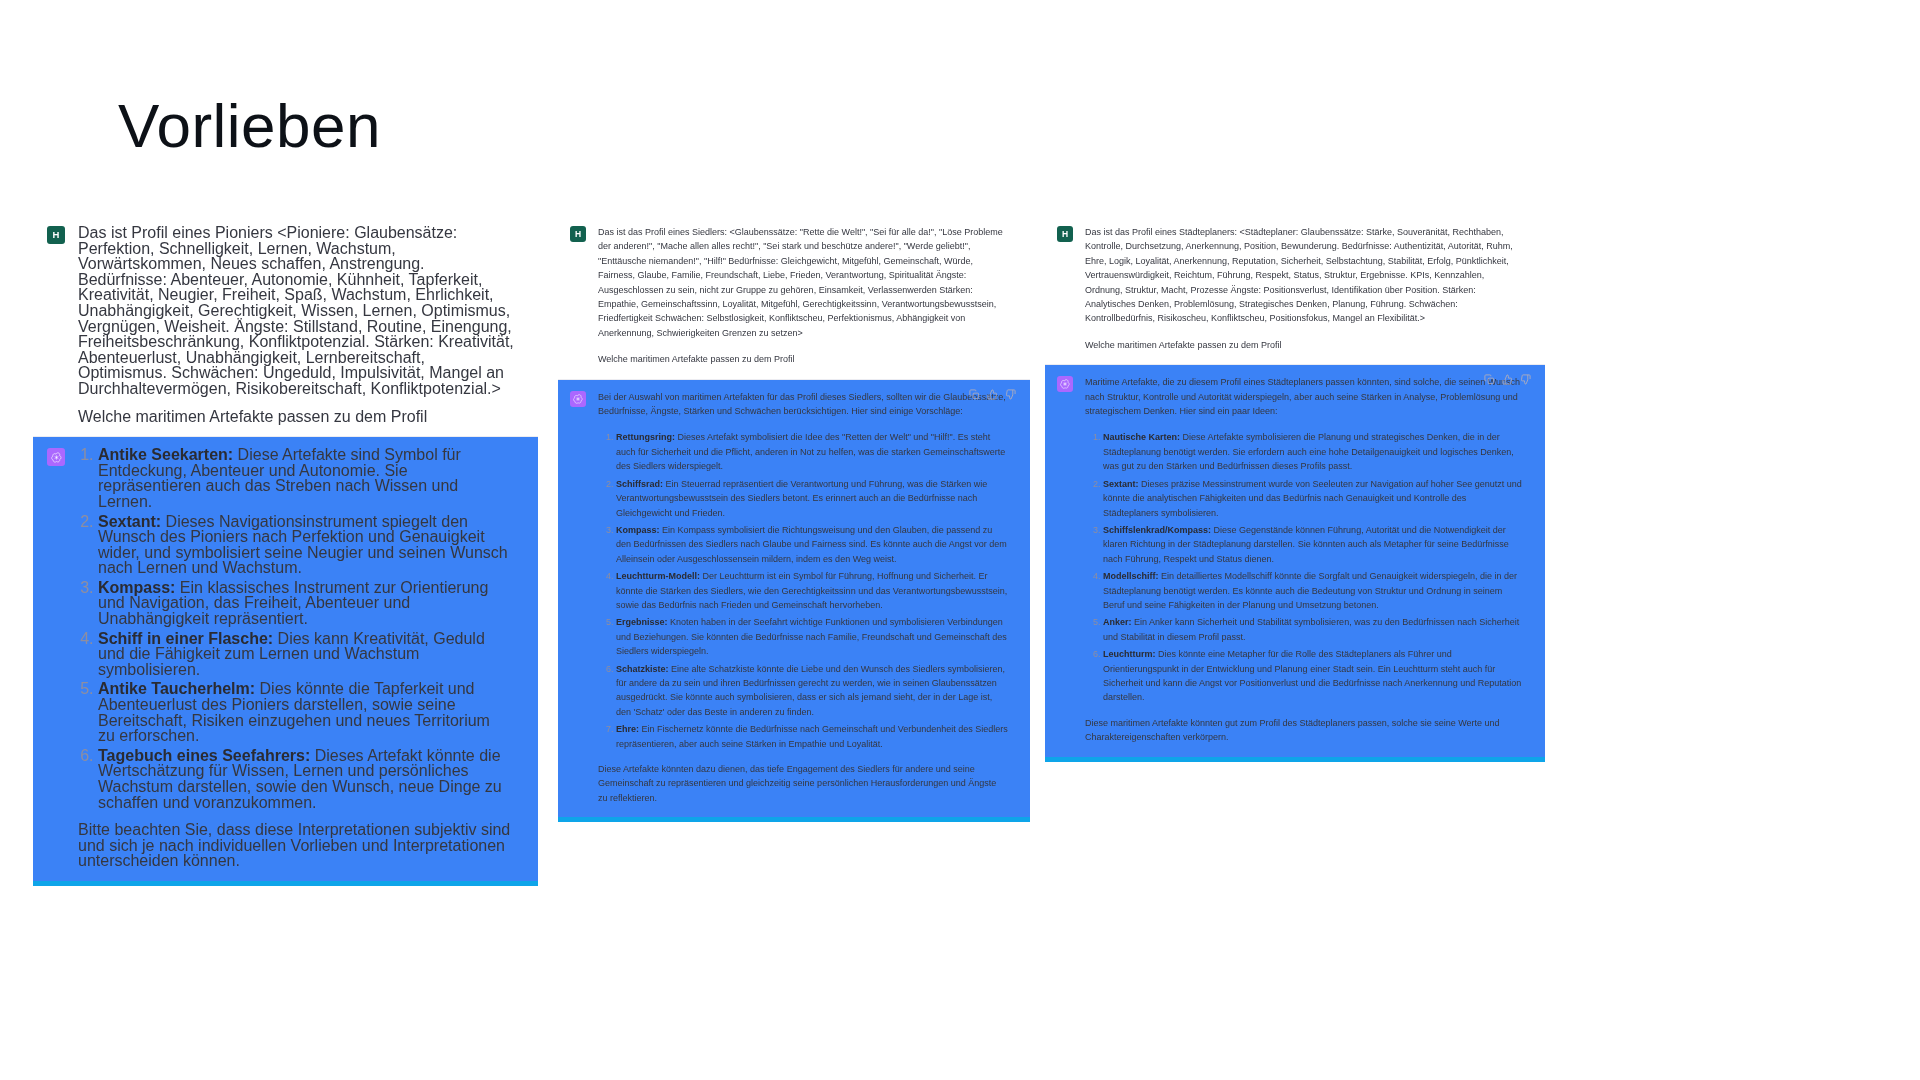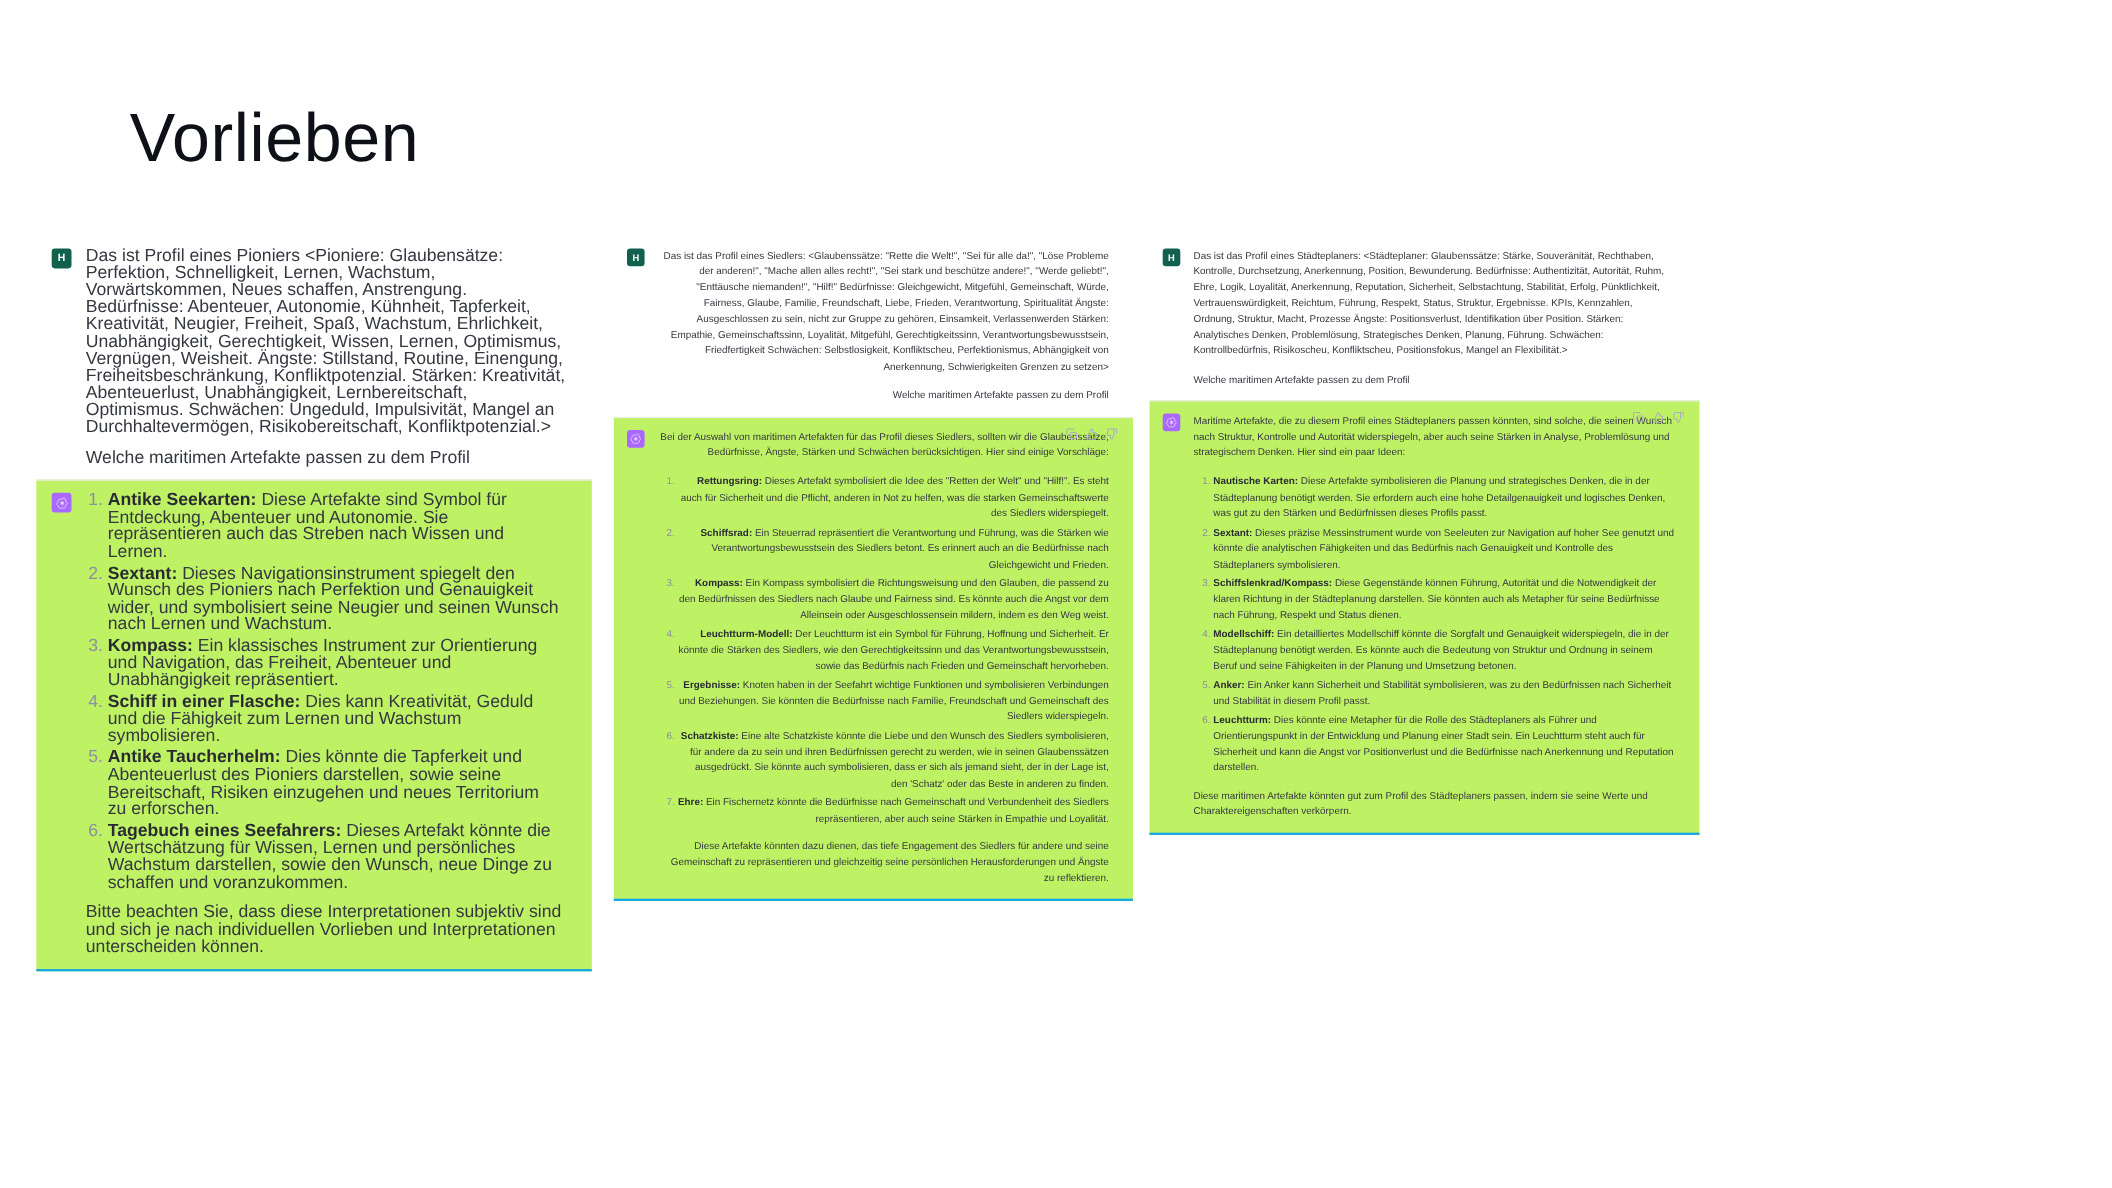--- a/index.html
+++ b/index.html
@@ -30,21 +30,21 @@
   .col{
     position:absolute;
     top:0;
   }
   #col-1{left:33px;width:505px;}
   #col-2{left:558px;width:472px;}
   #col-3{left:1045px;width:500px;}
 
   .msg{position:relative;box-sizing:border-box;}
   .msg-user{background:#ffffff;}
-  .msg-assistant{background:#bef264;border-top:1px solid #ececf1;border-bottom:2px solid #0ea5e9;}
+  .msg-assistant{background:#3b82f6;border-top:1px solid #ececf1;border-bottom:5px solid #0ea5e9;}
 
   .msg-inner{
     display:flex;
     align-items:flex-start;
   }
   .avatar{
     flex:0 0 auto;
     width:18px;height:18px;
     border-radius:3px;
     display:flex;align-items:center;justify-content:center;
@@ -72,21 +72,21 @@
 
   
   #col-1 .msg-inner{padding:10px 24px 12px 14px;gap:13px;}
   #col-1 .msg-body{font-size:16px;line-height:15.6px;}
   #col-1 .avatar-user{font-size:9.5px;}
   #col-1 ol{margin:0 4px 12px 0;padding-left:20px;}
   #col-1 ol li{margin-bottom:4px;line-height:15.6px;}
 
   
   #col-2 .msg-inner{padding:10px 22px 12px 12px;gap:12px;}
-  #col-2 .msg-body{font-size:9px;line-height:14.4px;text-align:right;}
+  #col-2 .msg-body{font-size:9px;line-height:14.4px;}
   #col-2 .avatar{width:16px;height:16px;}
   #col-2 .avatar-user{font-size:8.5px;}
   #col-2 ol{margin:0 0 11px 0;padding-left:18px;}
   #col-2 ol li{margin-bottom:3px;line-height:14.4px;}
 
   
   #col-3 .msg-inner{padding:10px 22px 12px 12px;gap:12px;}
   #col-3 .msg-body{font-size:9px;line-height:14.4px;}
   #col-3 .avatar{width:16px;height:16px;}
   #col-3 .avatar-user{font-size:8.5px;}
@@ -249,19 +249,19 @@
         <div class="msg-body">
           <p>Maritime Artefakte, die zu diesem Profil eines Städteplaners passen könnten, sind solche, die seinen Wunsch nach Struktur, Kontrolle und Autorität widerspiegeln, aber auch seine Stärken in Analyse, Problemlösung und strategischem Denken. Hier sind ein paar Ideen:</p>
           <ol>
             <li><b>Nautische Karten:</b><span> Diese Artefakte symbolisieren die Planung und strategisches Denken, die in der Städteplanung benötigt werden. Sie erfordern auch eine hohe Detailgenauigkeit und logisches Denken, was gut zu den Stärken und Bedürfnissen dieses Profils passt.</span></li>
             <li><b>Sextant:</b><span> Dieses präzise Messinstrument wurde von Seeleuten zur Navigation auf hoher See genutzt und könnte die analytischen Fähigkeiten und das Bedürfnis nach Genauigkeit und Kontrolle des Städteplaners symbolisieren.</span></li>
             <li><b>Schiffslenkrad/Kompass:</b><span> Diese Gegenstände können Führung, Autorität und die Notwendigkeit der klaren Richtung in der Städteplanung darstellen. Sie könnten auch als Metapher für seine Bedürfnisse nach Führung, Respekt und Status dienen.</span></li>
             <li><b>Modellschiff:</b><span> Ein detailliertes Modellschiff könnte die Sorgfalt und Genauigkeit widerspiegeln, die in der Städteplanung benötigt werden. Es könnte auch die Bedeutung von Struktur und Ordnung in seinem Beruf und seine Fähigkeiten in der Planung und Umsetzung betonen.</span></li>
             <li><b>Anker:</b><span> Ein Anker kann Sicherheit und Stabilität symbolisieren, was zu den Bedürfnissen nach Sicherheit und Stabilität in diesem Profil passt.</span></li>
             <li><b>Leuchtturm:</b><span> Dies könnte eine Metapher für die Rolle des Städteplaners als Führer und Orientierungspunkt in der Entwicklung und Planung einer Stadt sein. Ein Leuchtturm steht auch für Sicherheit und kann die Angst vor Positionverlust und die Bedürfnisse nach Anerkennung und Reputation darstellen.</span></li>
           </ol>
-          <p>Diese maritimen Artefakte könnten gut zum Profil des Städteplaners passen, indem sie seine Werte und Charaktereigenschaften verkörpern.</p>
+          <p>Diese maritimen Artefakte könnten gut zum Profil des Städteplaners passen, solche sie seine Werte und Charaktereigenschaften verkörpern.</p>
         </div>
       </div>
     </div>
   </div>
 
 </div>
 
 </body></html>

